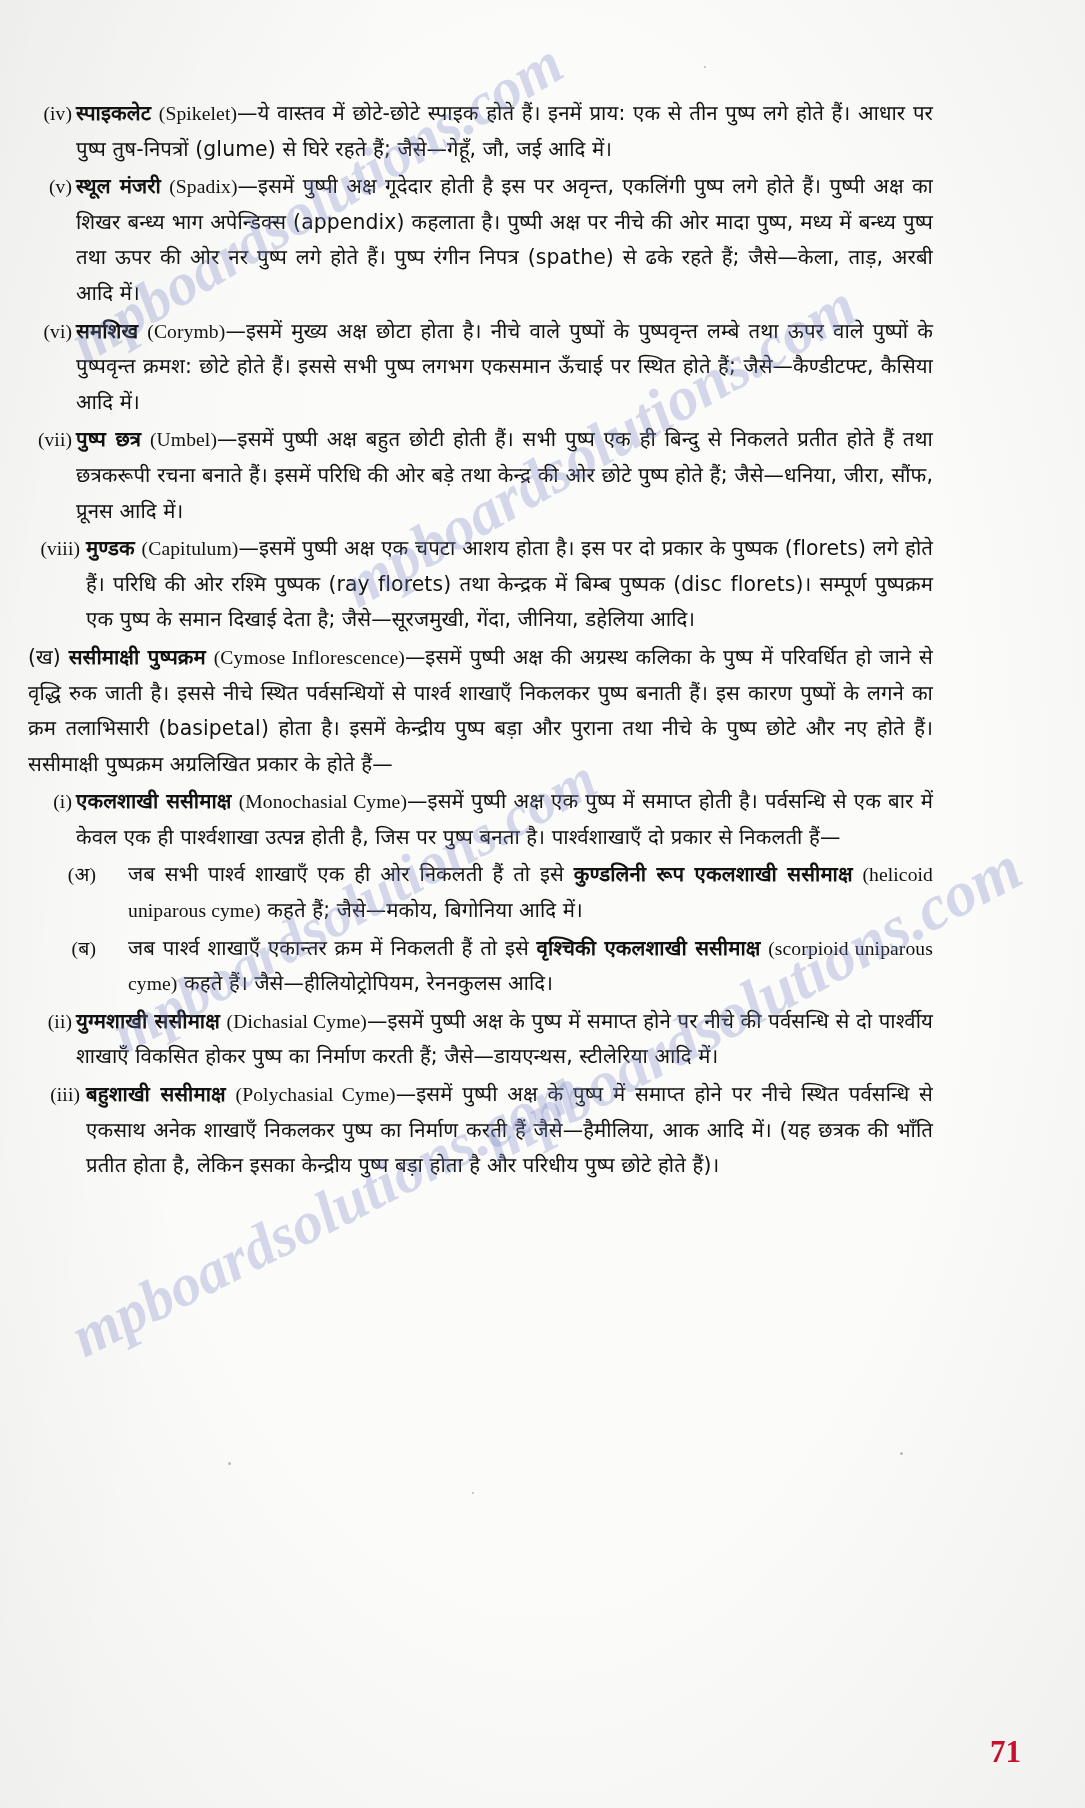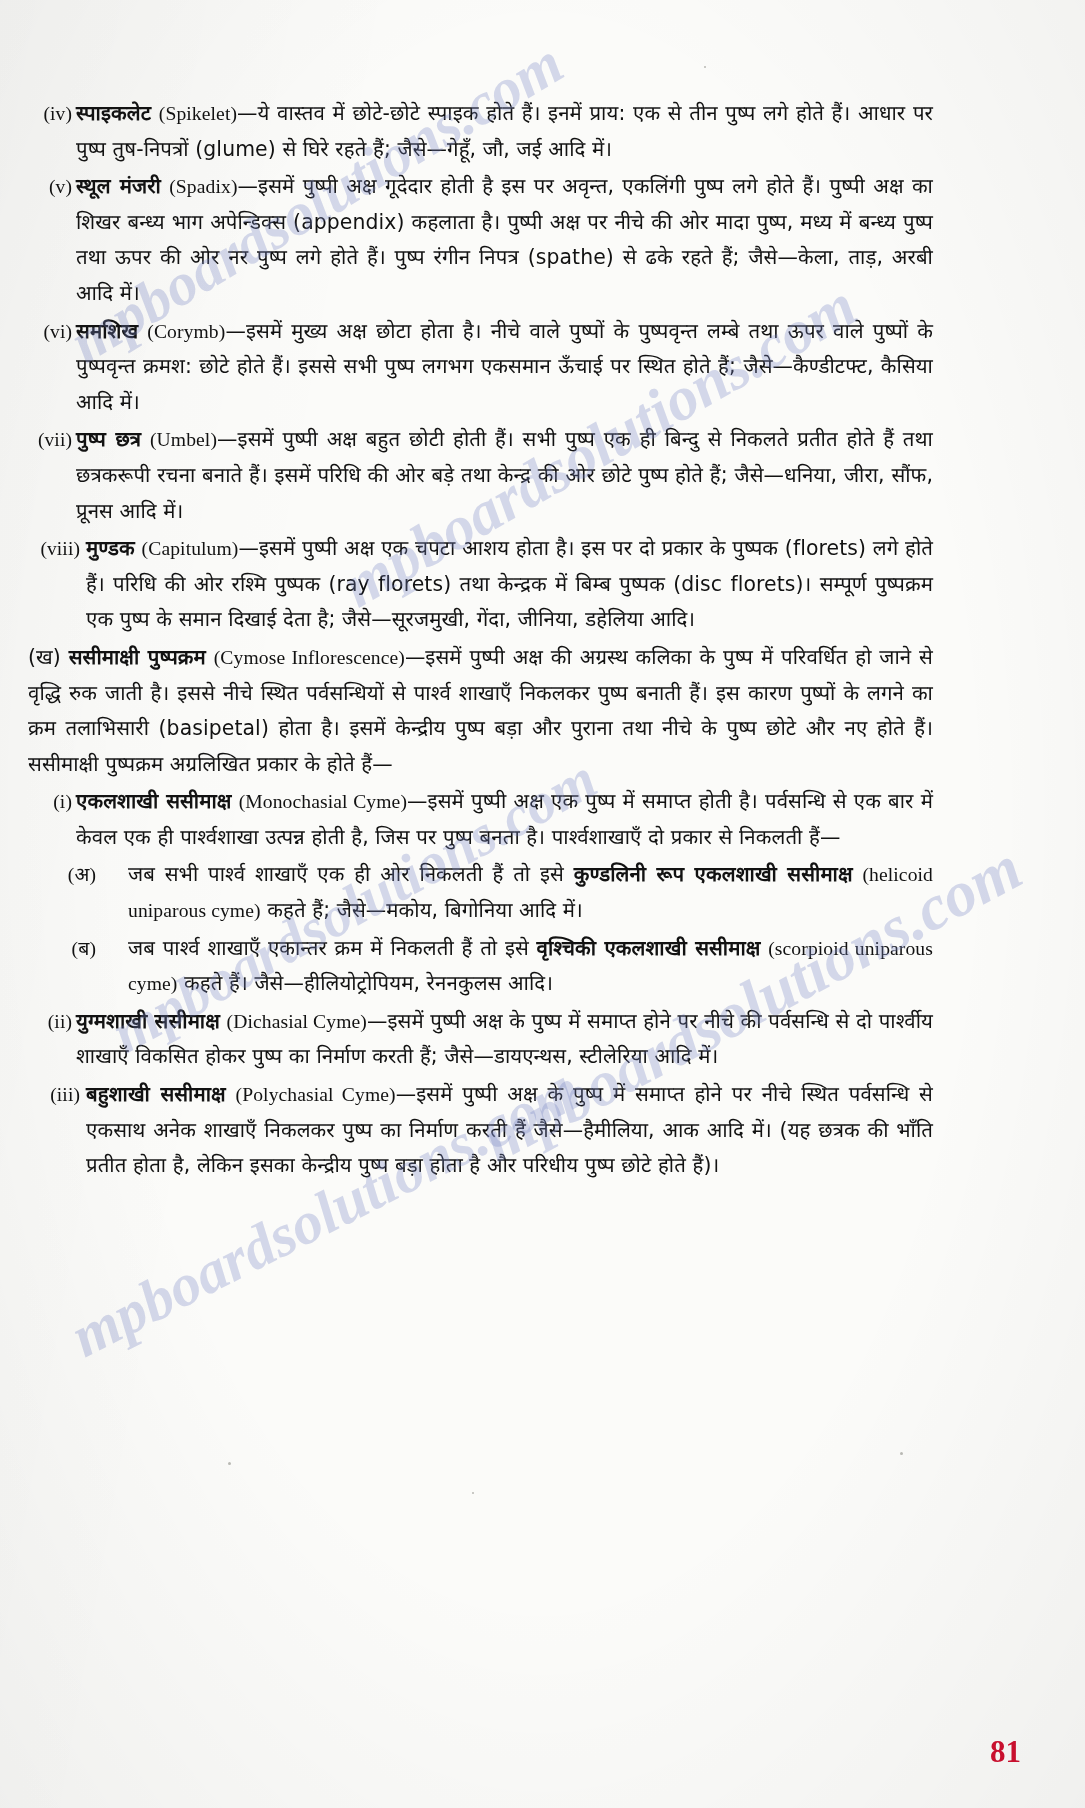--- a/index.html
+++ b/index.html
@@ -204,14 +204,14 @@
 
   </div>
 
   <div class="fleck" style="left:228px; top:1462px; width:3px; height:3px;"></div>
   <div class="fleck" style="left:472px; top:1492px; width:2px; height:2px;"></div>
   <div class="fleck" style="left:900px; top:1452px; width:3px; height:3px;"></div>
   <div class="fleck" style="left:704px; top:66px; width:2px; height:2px;"></div>
 
   <div class="scan-tint"></div>
 
-  <div class="page-number">81</div>
+  <div class="page-number">71</div>
 </div>
 
 </body></html>

